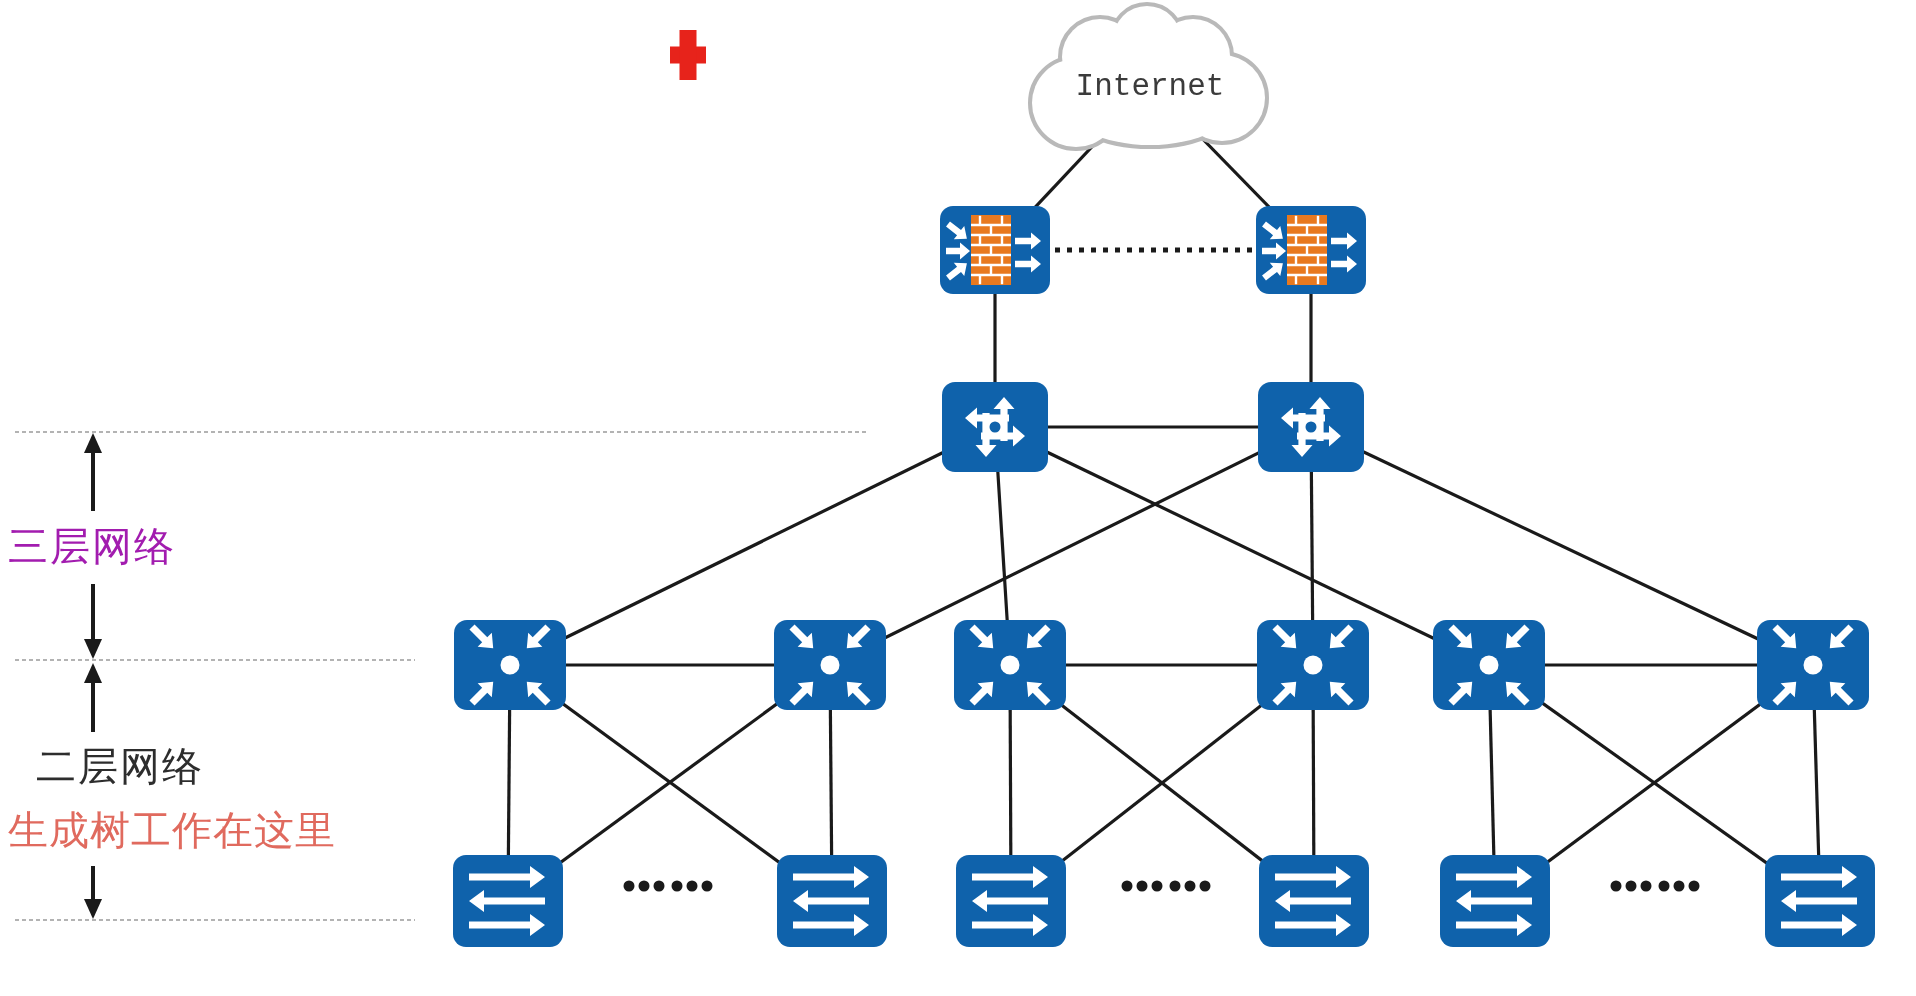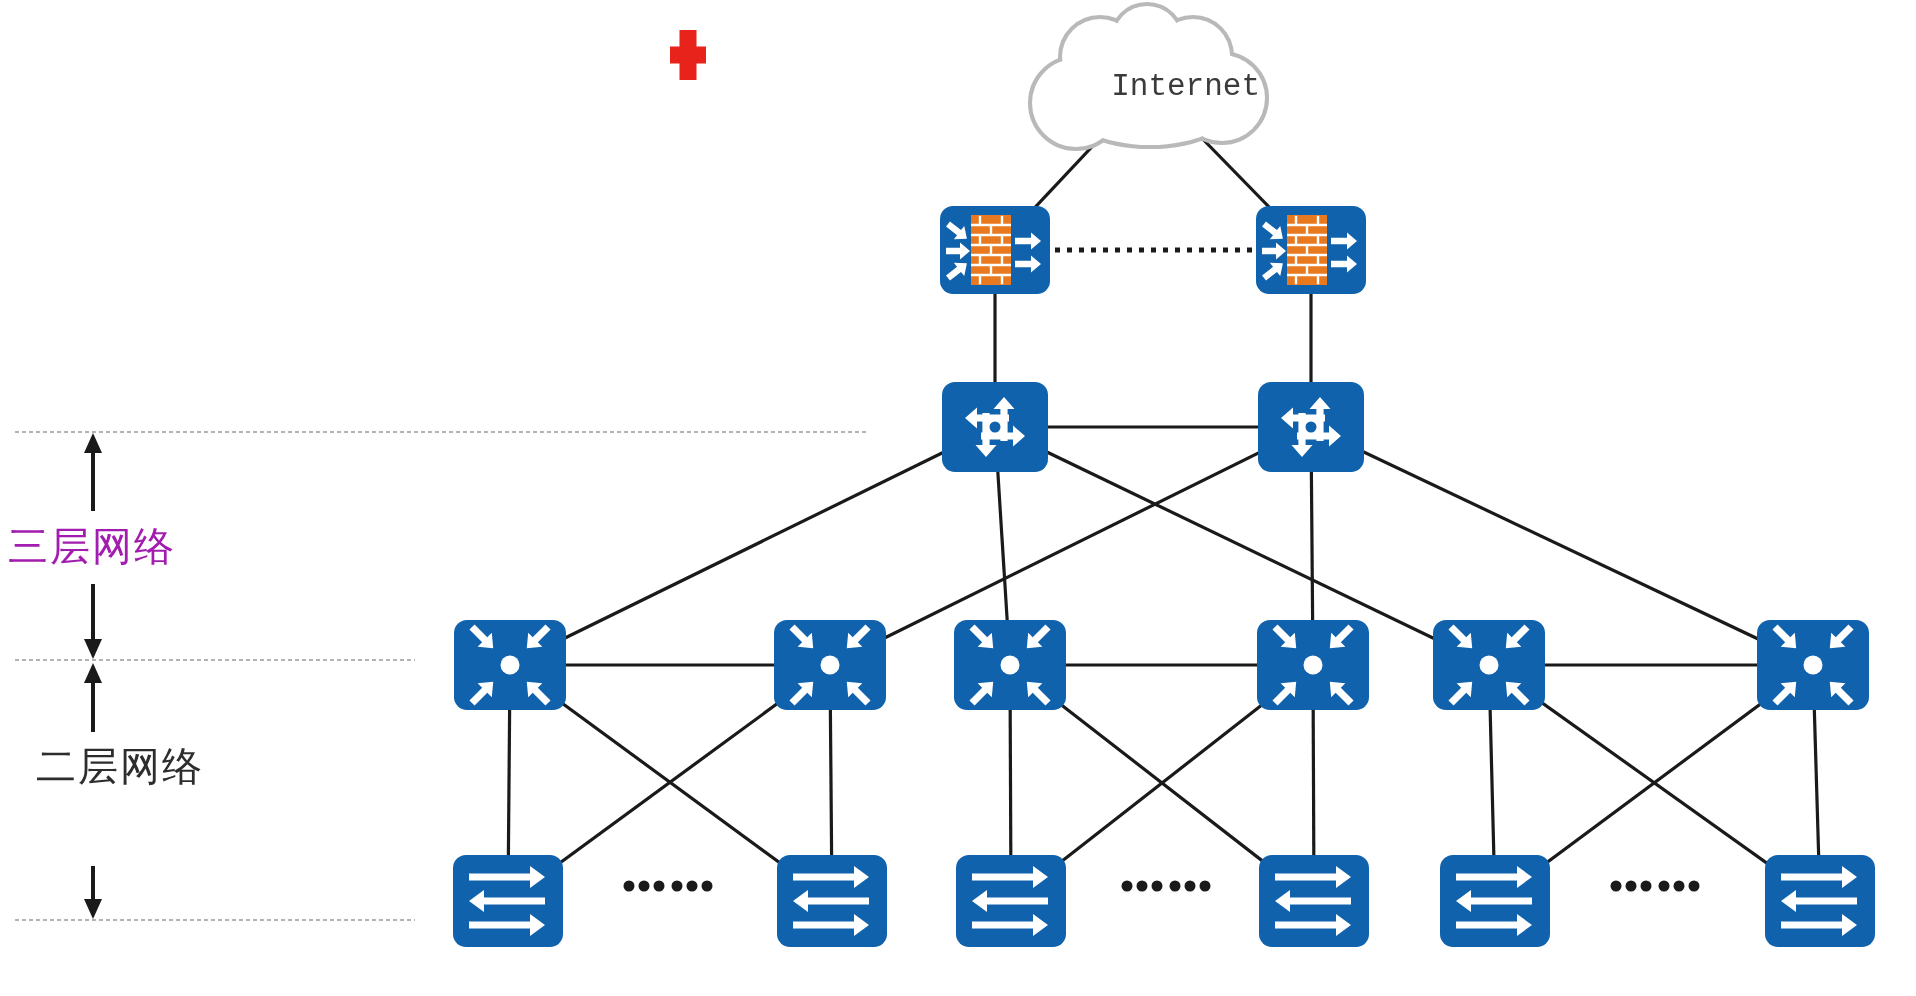--- a/index.html
+++ b/index.html
@@ -4,21 +4,21 @@
 <style>
   html,body{margin:0;padding:0;background:#ffffff;}
   .stage{position:relative;width:1916px;height:996px;background:#ffffff;overflow:hidden;
          font-family:"Liberation Sans",sans-serif;}
   .stage svg{position:absolute;left:0;top:0;}
   .lbl{position:absolute;white-space:nowrap;line-height:1.1;}
   .lbl-cn{font-size:40px;letter-spacing:2px;color:#2d2d2d;}
   .lbl-l3{left:8px;top:524px;}
   .lbl-l2{left:8px;top:744px;}
   .lbl-stp{left:8px;top:808px;color:#e06a5e;letter-spacing:1px;}
-  .lbl-inet{left:1040px;top:70px;width:220px;text-align:right;
+  .lbl-inet{left:1040px;top:70px;width:220px;text-align:center;
             font-family:"Liberation Mono",monospace;font-size:31px;color:#3b3b3b;}
 </style>
 </head>
 <body>
 
 <div class="stage">
   <svg id="diagram" width="1916" height="996" viewBox="0 0 1916 996">
       <line x1="15" y1="432" x2="868" y2="432" stroke="#9a9a9a" stroke-width="1.4" stroke-dasharray="4 3"></line>
       <line x1="15" y1="660" x2="415" y2="660" stroke="#9a9a9a" stroke-width="1.4" stroke-dasharray="4 3"></line>
       <line x1="15" y1="920" x2="415" y2="920" stroke="#9a9a9a" stroke-width="1.4" stroke-dasharray="4 3"></line>
@@ -255,14 +255,15 @@
         <circle cx="1679" cy="886" r="5.5" fill="#1a1a1a"></circle>
         <circle cx="1694" cy="886" r="5.5" fill="#1a1a1a"></circle>
       </g>
       <g transform="translate(688,55)">
         <rect x="-18" y="-8.5" width="36" height="17" fill="#e7231b"></rect>
         <rect x="-8.5" y="-25" width="17" height="50" fill="#e7231b"></rect>
       </g>
     </svg>
   <div class="lbl lbl-cn lbl-l3" style="color: #a21caf;">三层网络</div>
   <div class="lbl lbl-cn lbl-l2" style="color: rgb(45, 45, 45); margin-left: 28px;">二层网络</div>
+  <div class="lbl lbl-cn lbl-stp" style="color: rgb(224, 106, 94);">生成树工作在这里</div>
   <div class="lbl lbl-inet">Internet</div>
 </div>
 
 </body></html>

